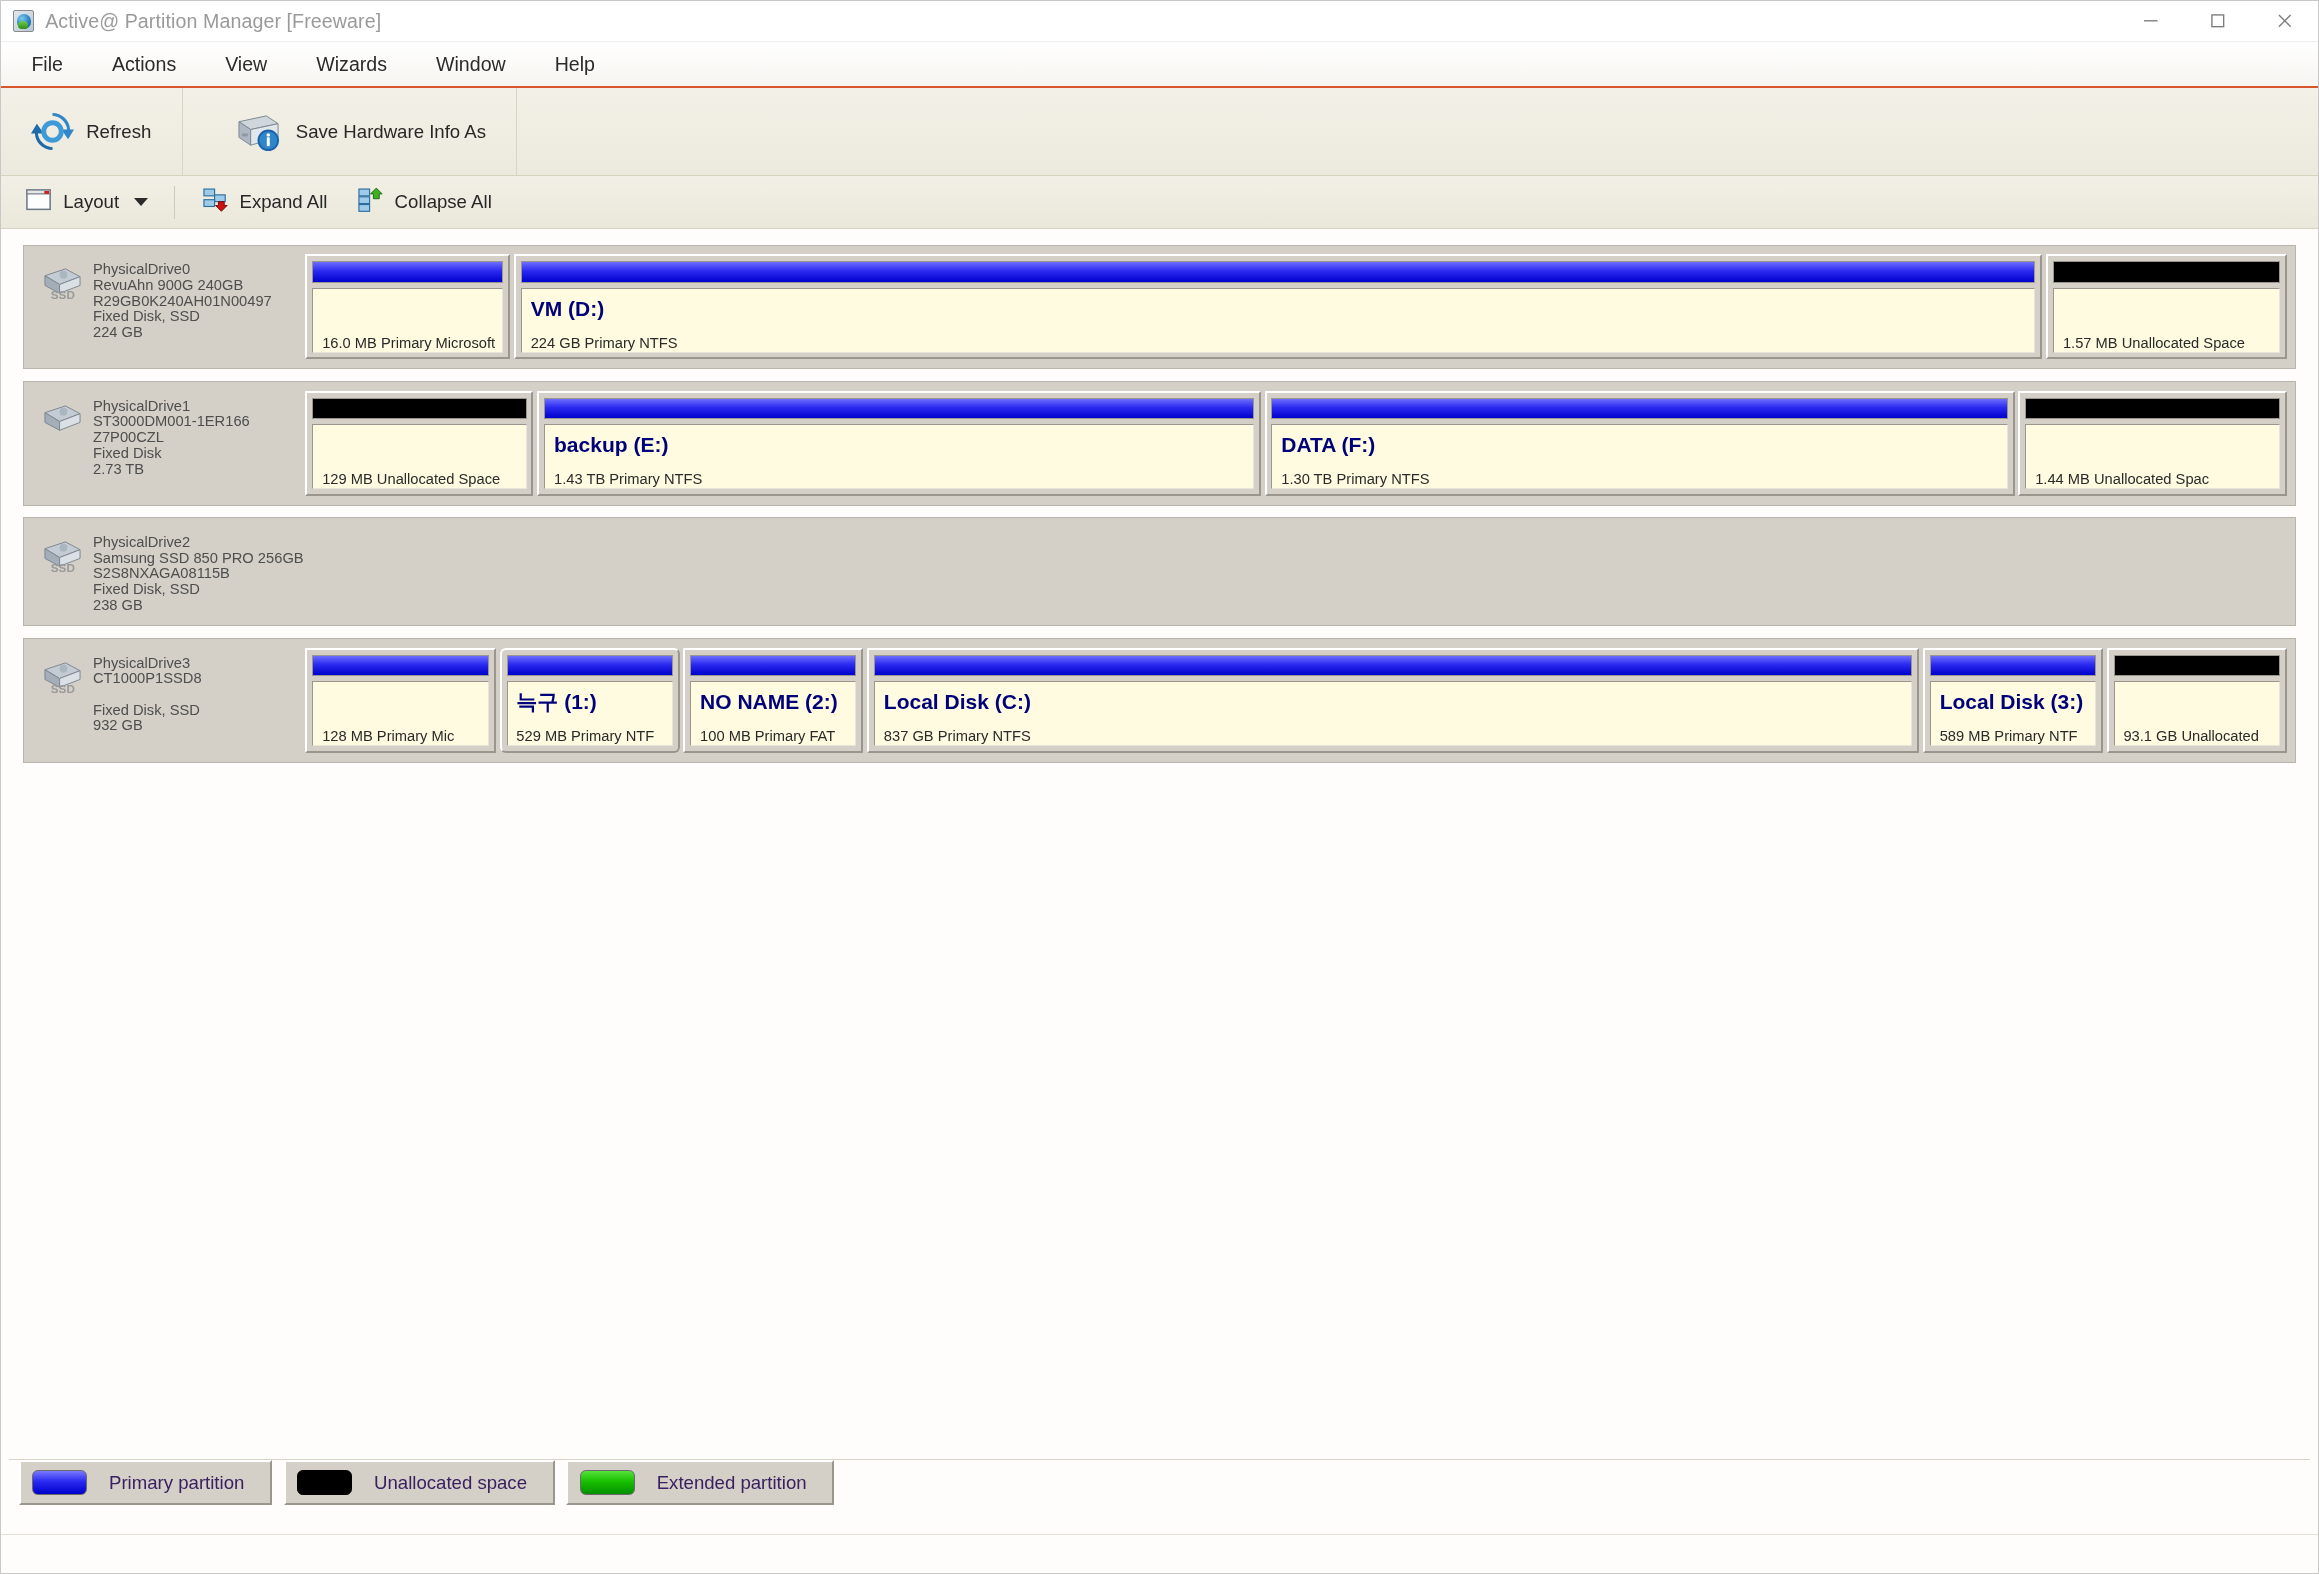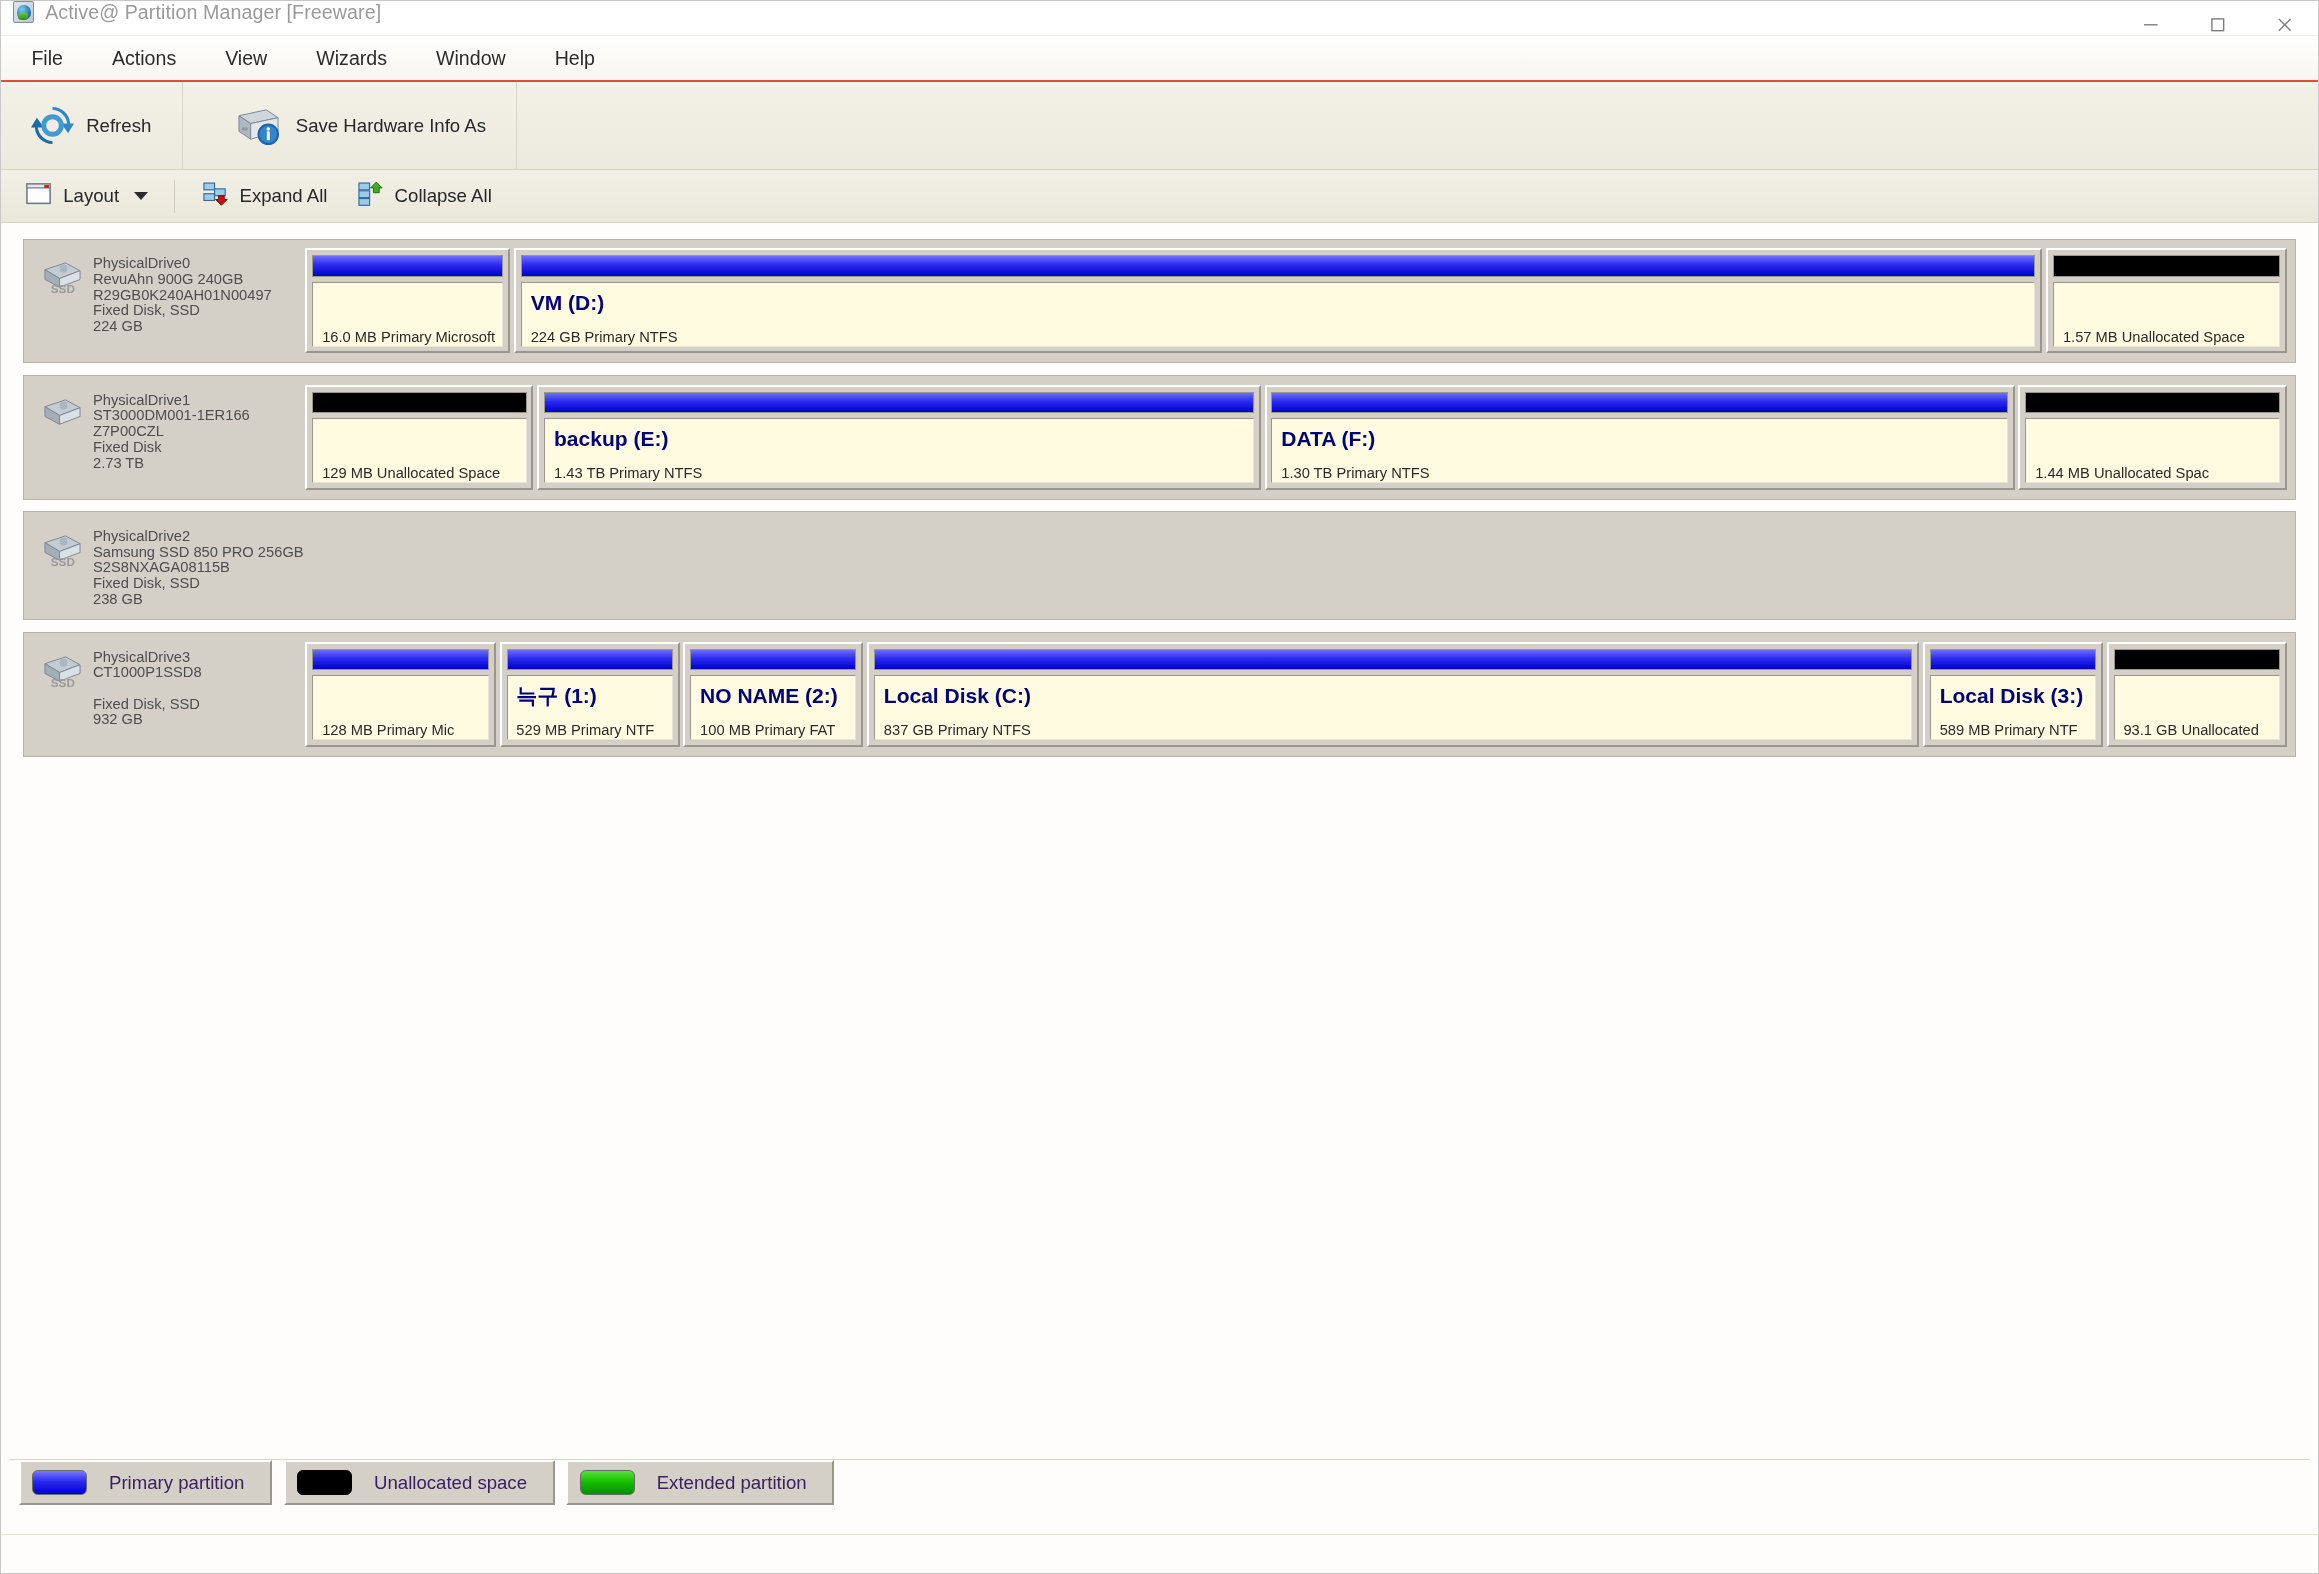--- a/index.html
+++ b/index.html
@@ -11,22 +11,22 @@
   }
   .app {
     width: 2319px; height: 1574px;
     display: flex; flex-direction: column;
     background: #fdfcfa;
     border: 1px solid #c8c8c8;
   }
 
   
   .titlebar {
-    height: 35px; flex: none;
-    display: flex; align-items: flex-start;
+    height: 41px; flex: none;
+    display: flex; align-items: center;
     background: #ffffff;
     border-bottom: 1px solid #eeeeee;
   }
   .title-icon {
     width: 21.6px; height: 21.6px; margin-left: 11.8px; margin-right: 10.8px;
     border: 1px solid #8a8a8a; border-radius: 2px;
     background: linear-gradient(135deg,#dfe7ee 0%, #b9c8d6 100%);
     position: relative; overflow: hidden;
   }
   .title-icon::before {
@@ -451,21 +451,21 @@
           </div>
         </div>
         <div class="parts">
           <div class="part" style="flex: 17 1 0px;">
             <div class="part-bar"></div>
             <div class="part-body">
               <div class="part-name empty">.</div>
               <div class="part-desc">128 MB Primary Mic</div>
             </div>
           </div>
-          <div class="part" style="flex: 16 1 0px;">
+          <div class="part" style="flex: 16 1 0px; border-radius: 6px;">
             <div class="part-bar"></div>
             <div class="part-body">
               <div class="part-name">늑구 (1:)</div>
               <div class="part-desc">529 MB Primary NTF</div>
             </div>
           </div>
           <div class="part" style="flex: 16 1 0px;">
             <div class="part-bar"></div>
             <div class="part-body">
               <div class="part-name">NO NAME (2:)</div>

